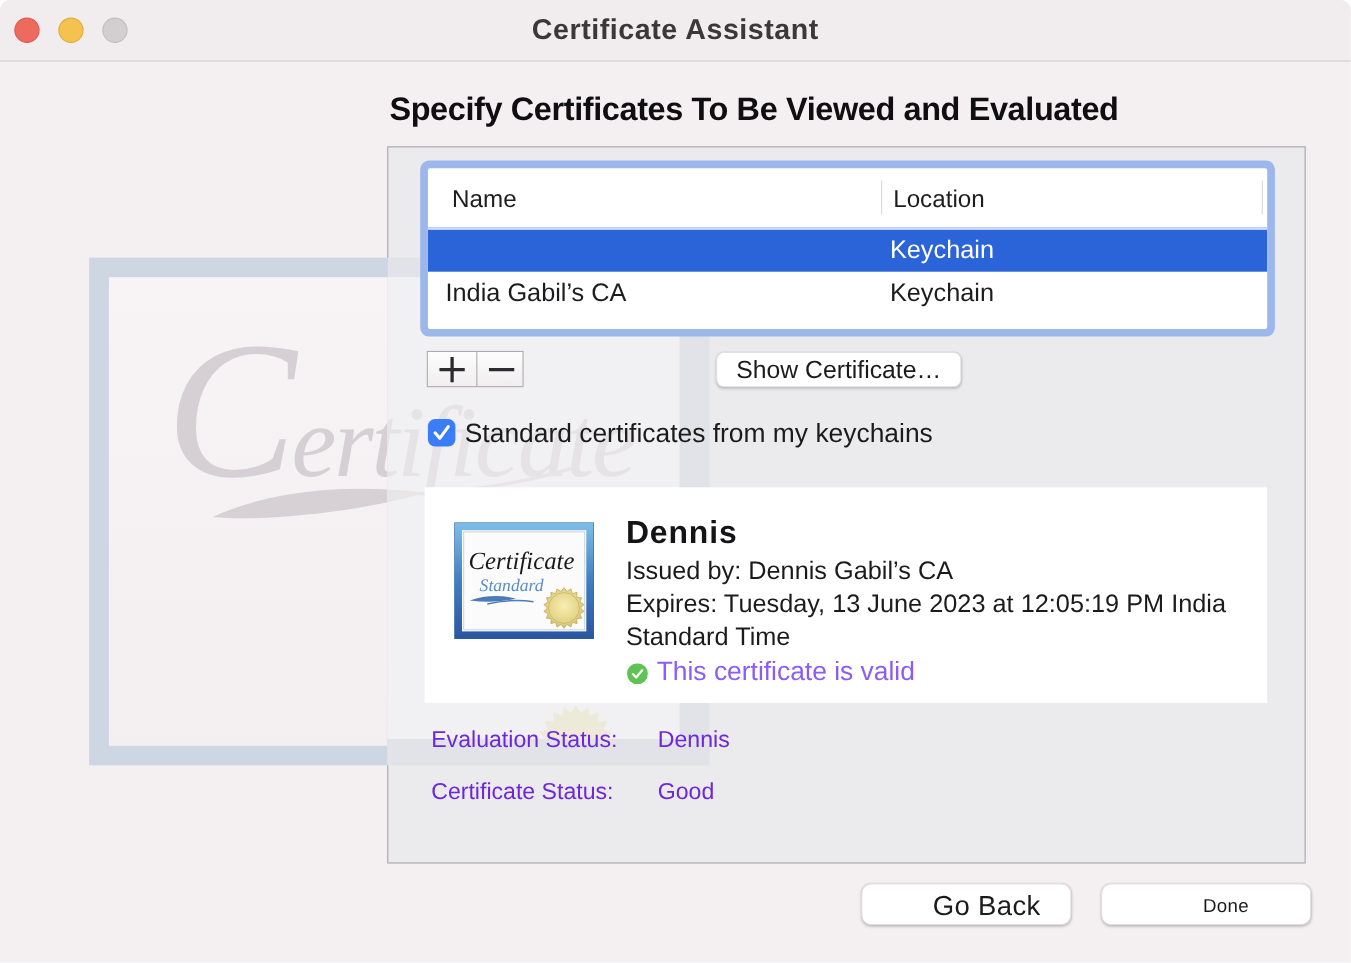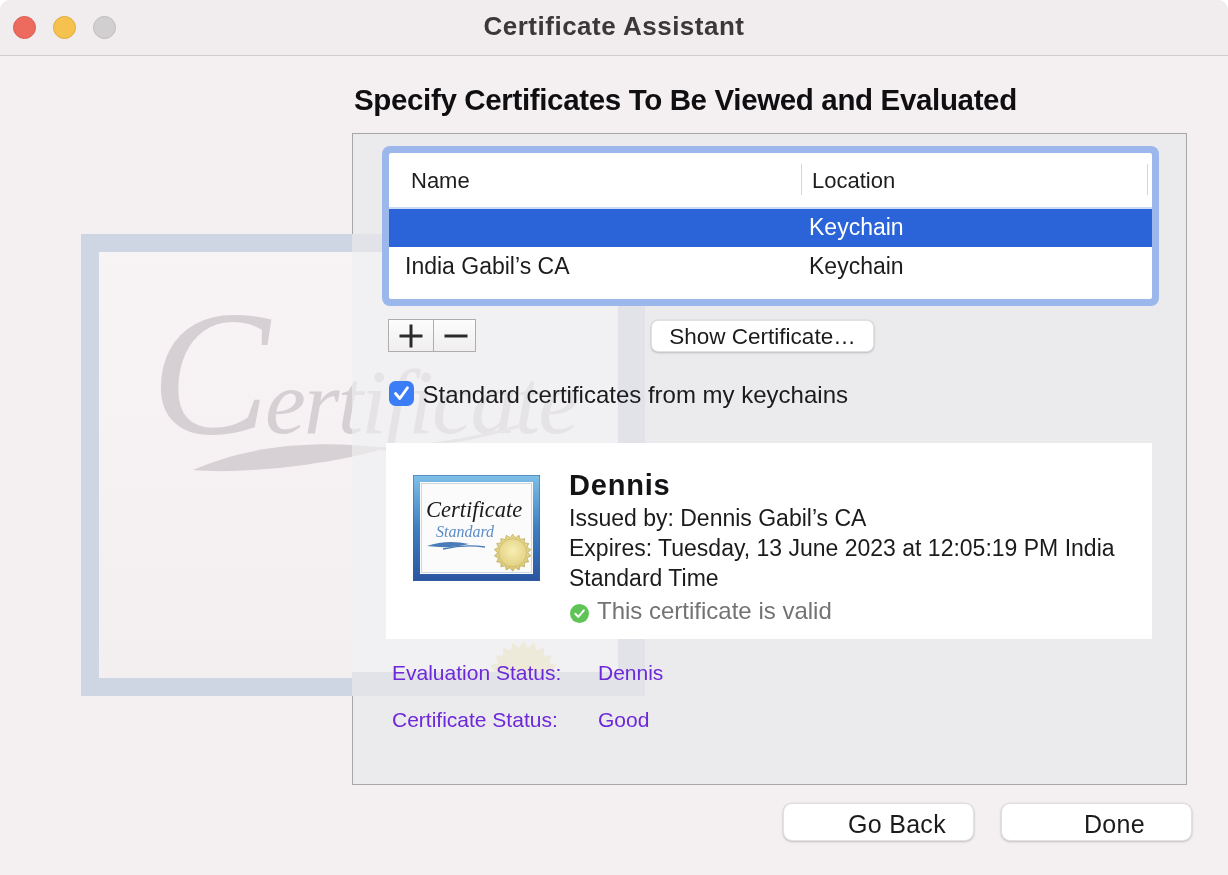--- a/index.html
+++ b/index.html
@@ -36,31 +36,31 @@
 .c2 { position:absolute; left:420px; top:calc(50% - 1px); transform:translateY(-50%); font-size:23px; }
 
 
 #pm { position:absolute; left:388px; top:319px; width:88px; height:33px; border:1px solid #aeacad; background:linear-gradient(#fdfdfd,#f0eeef); }
 #pm .sep { position:absolute; left:43.5px; top:0; width:1px; height:31px; background:#aeacad; }
 
 .btn { position:absolute; background:#fff; border-radius:7px; border:0.5px solid #e2e0e1; box-shadow:0 0 0 0.5px rgba(0,0,0,0.06), 0 1px 2.5px rgba(0,0,0,0.18); font-size:22px; color:#1b1b1d; text-align:center; }
 #mkleaf { left:493px; top:320px; width:139px; height:32px; line-height:31px; }
 #showcert { left:651px; top:319.5px; width:223px; height:32px; line-height:31px; font-size:22.5px; }
 #goback { left:783px; top:803px; width:191px; height:38px; line-height:40px; border-radius:9px; font-size:25px; letter-spacing:0.3px;padding-left:37px; }
-#done { left:1001px; top:803px; width:191px; height:38px; line-height:40px; border-radius:9px; font-size:25px; letter-spacing:0.3px;padding-left:36px; }
+#done { left:1001px; top:803px; width:191px; height:38px; line-height:40px; border-radius:9px; font-size:17px; letter-spacing:0.3px;padding-left:36px; }
 
 #chkrow { position:absolute; left:389px; top:381px; }
 #chk { position:absolute; left:0; top:0; width:25px; height:24.5px; background:#3b7df7; border-radius:6.5px; }
 #chklabel { position:absolute; left:33.5px; top:0px; width:520px; font-size:24px; color:#1b1b1d; }
 
 #infobox { position:absolute; left:386px; top:443px; width:766px; height:196px; background:#fff; }
 #certicon { position:absolute; left:27px; top:32px; }
 #iname { position:absolute; left:183px; top:26px; font-size:29px; letter-spacing:0.8px; font-weight:bold; color:#141416; }
 #ilines { position:absolute; left:183px; top:59.5px; width:575px; font-size:23px; line-height:30px; color:#1b1b1d; }
-#ivalid { position:absolute; left:184px; top:153.5px; font-size:24px; color:#737373; }
+#ivalid { position:absolute; left:184px; top:153.5px; font-size:24px; color:#8b5cf6; }
 #ivalid svg { vertical-align:-4px; margin-right:8px; }
 
 .stat { position:absolute; font-size:21px; color:#6d28d9; }
 #ev1 { left:392px; top:661px; }
 #ev1v { left:598px; top:661px; }
 #ev2 { left:392px; top:708px; }
 #ev2v { left:598px; top:708px; }
 </style>
 </head>
 <body>

